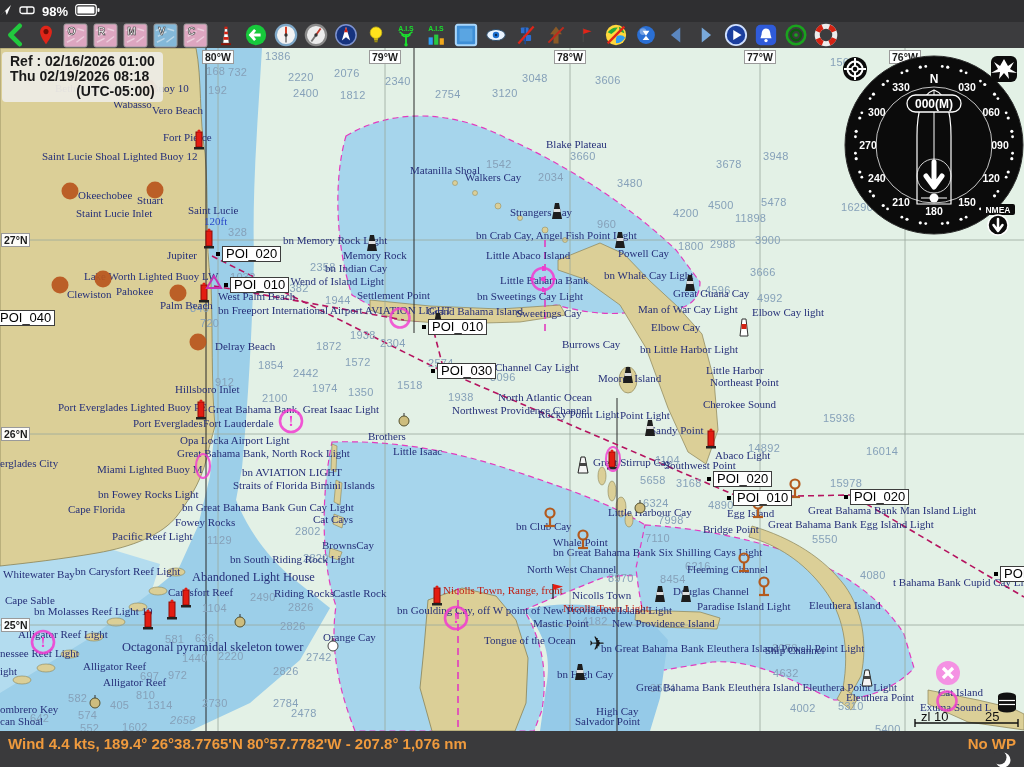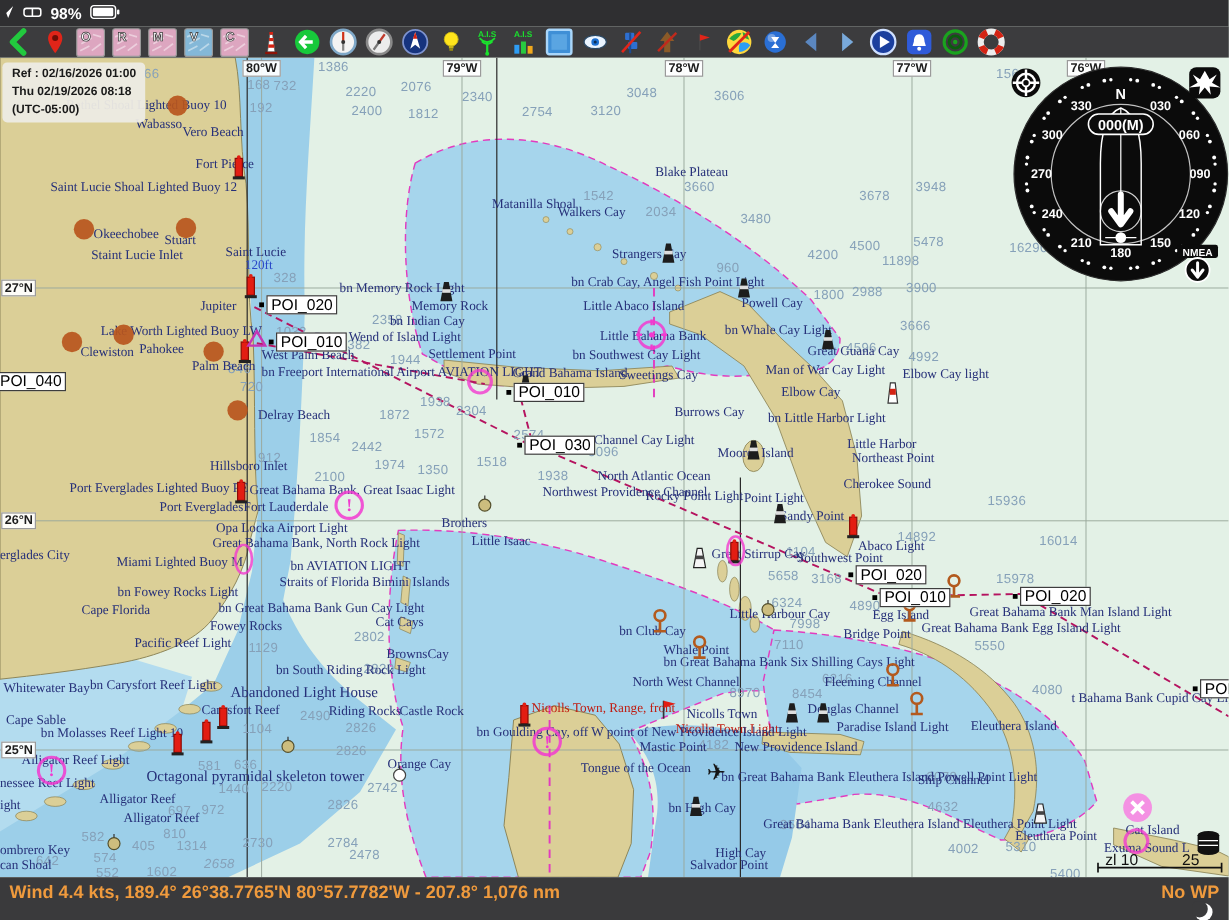--- a/index.html
+++ b/index.html
@@ -31,22 +31,22 @@
     letter-spacing:.3px;z-index:5;}
   .poi{position:absolute;background:#fff;border:1px solid #3d3d3d;color:#000;font-size:13px;
     line-height:14px;padding:0 3px;z-index:20;white-space:nowrap;}
   .poi::before{content:"";position:absolute;left:-7px;top:5px;width:4px;height:4px;background:#000;}
   .gridlab{position:absolute;background:rgba(255,255,255,.93);border:1px solid #9a9a9a;
     font-size:10.5px;font-weight:bold;color:#1c1c1c;line-height:12px;padding:0 2px;z-index:15;}
   .mk{position:absolute;width:26px;height:26px;z-index:12;}
 
   
   #refbox{position:absolute;top:52px;left:2px;background:rgba(237,235,228,.95);border-radius:4px;
-    padding:2px 8px 3px 8px;z-index:40;color:#191919;font-weight:bold;font-size:10px;line-height:15px;}
-  #refbox .c{text-align:left;}
+    padding:2px 8px 3px 8px;z-index:40;color:#191919;font-weight:bold;font-size:14px;line-height:15px;}
+  #refbox .c{text-align:right;}
 
   
   #compasswrap{position:absolute;top:52px;left:841px;width:186px;height:186px;z-index:40;}
 
   
   #bottombar{position:absolute;top:731px;left:0;width:1024px;height:44px;background:#3a3a3c;z-index:60;
     color:#ef9a3d;text-align:center;}
   #bottombar .bbl{position:absolute;left:8px;top:4px;font-size:15px;font-weight:bold;white-space:nowrap;}
   #bottombar .bbr{position:absolute;right:8px;top:4px;font-size:15px;font-weight:bold;}
   #bottombar .moon{position:absolute;right:12px;top:20px;}
@@ -642,21 +642,21 @@
         <span class="lbl p" style="left: 0px; top: 656px;">ombrero Key</span>
         <span class="lbl p" style="left: 0px; top: 668px;">can Shoal</span>
         <span class="lbl p" style="left: 323px; top: 584px;">Orange Cay</span>
         <span class="lbl p" style="left: 410px; top: 117px;">Matanilla Shoal</span>
         <span class="lbl p" style="left: 465px; top: 124px;">Walkers Cay</span>
         <span class="lbl p" style="left: 510px; top: 159px;">Strangers Cay</span>
         <span class="lbl p" style="left: 476px; top: 182px;">bn Crab Cay, Angel Fish Point Light</span>
         <span class="lbl p" style="left: 486px; top: 202px;">Little Abaco Island</span>
         <span class="lbl p" style="left: 618px; top: 200px;">Powell Cay</span>
         <span class="lbl p" style="left: 500px; top: 227px;">Little Bahama Bank</span>
-        <span class="lbl p" style="left: 477px; top: 243px;">bn Southwest Cay Light</span>
+        <span class="lbl p" style="left: 477px; top: 243px;">bn Sweetings Cay Light</span>
         <span class="lbl p" style="left: 516px; top: 260px;">Sweetings Cay</span>
         <span class="lbl p" style="left: 604px; top: 222px;">bn Whale Cay Light</span>
         <span class="lbl p" style="left: 673px; top: 240px;">Great Guana Cay</span>
         <span class="lbl p" style="left: 638px; top: 256px;">Man of War Cay Light</span>
         <span class="lbl p" style="left: 752px; top: 259px;">Elbow Cay light</span>
         <span class="lbl p" style="left: 651px; top: 274px;">Elbow Cay</span>
         <span class="lbl p" style="left: 640px; top: 296px;">bn Little Harbor Light</span>
         <span class="lbl p" style="left: 706px; top: 317px;">Little Harbor</span>
         <span class="lbl p" style="left: 710px; top: 329px;">Northeast Point</span>
         <span class="lbl p" style="left: 703px; top: 351px;">Cherokee Sound</span>

